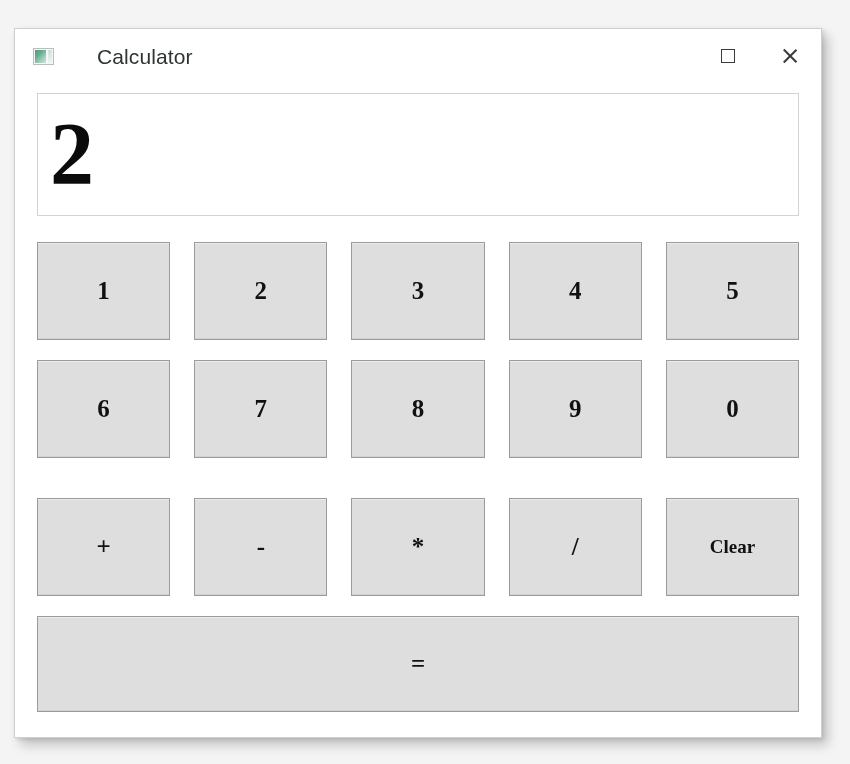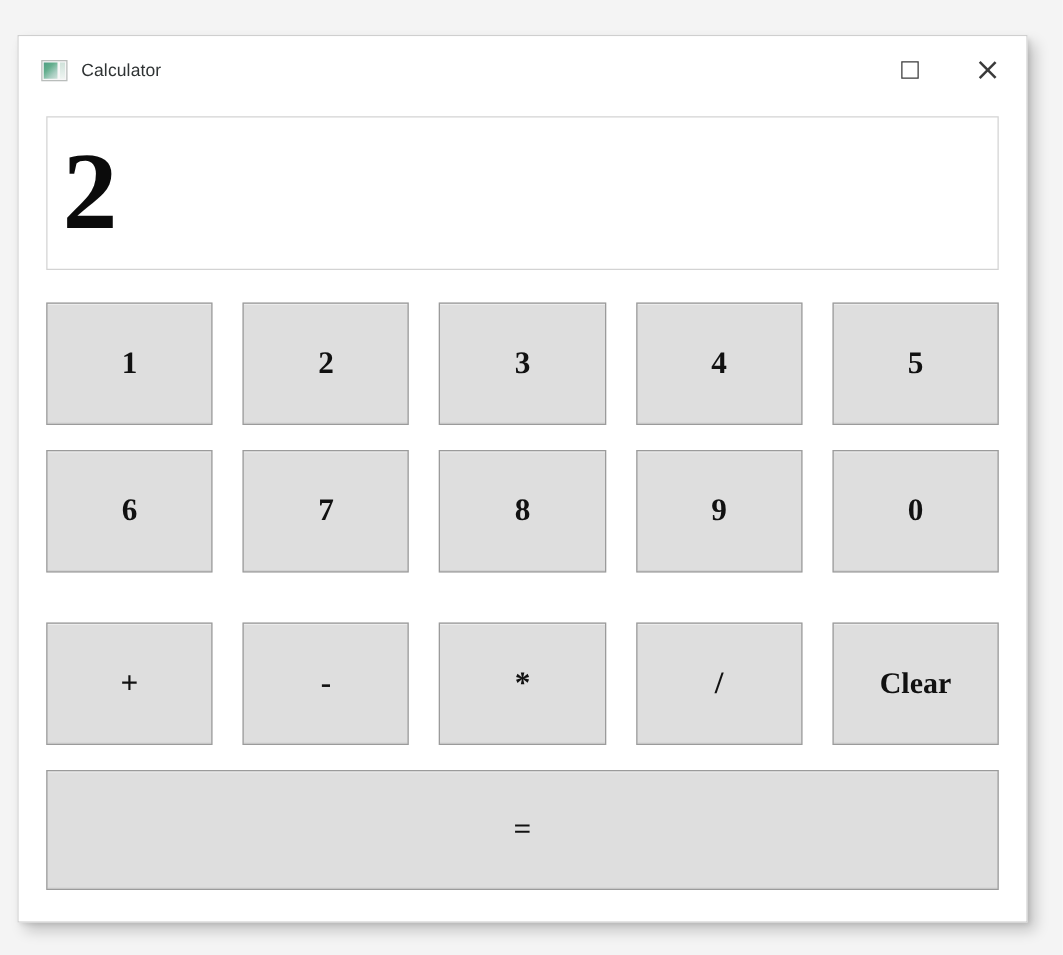--- a/index.html
+++ b/index.html
@@ -71,25 +71,26 @@
     width: 11px; height: 13px;
     background: linear-gradient(135deg, #4e9d83 0%, #63ae8d 35%, #a7cdc0 70%, #cfe2da 100%);
   }
   .app-icon .ic-bar {
     position: absolute;
     right: 1px; top: 1px;
     width: 4px; height: 13px;
     background: linear-gradient(180deg,#cfe2da,#eef4f1);
   }
   .title-text {
-    font-size: 14px;
+    font-size: 21px;
     color: #2f3334;
     font-family: "Liberation Sans", sans-serif;
     letter-spacing: 0.1px;
     line-height: 1;
+    margin-left: 32px;
   }
 
   .win-buttons {
     position: absolute;
     right: 0;
     top: 0;
     height: 54px;
     display: flex;
     align-items: center;
   }
@@ -196,21 +197,21 @@
   .key.equals {
     height: 96px;
     font-size: 25px;
     width: 100%;
     flex: none;
   }
   .equals-row {
     display: flex;
     margin-bottom: 0;
   }
-  .key.wordkey { font-size: 24px; }
+  .key.wordkey { font-size: 19px; }
 </style>
 </head>
 <body>
 
 <div id="canvas">
 
   <div id="app-window">
 
     <div class="titlebar">
       <div class="title-left">

